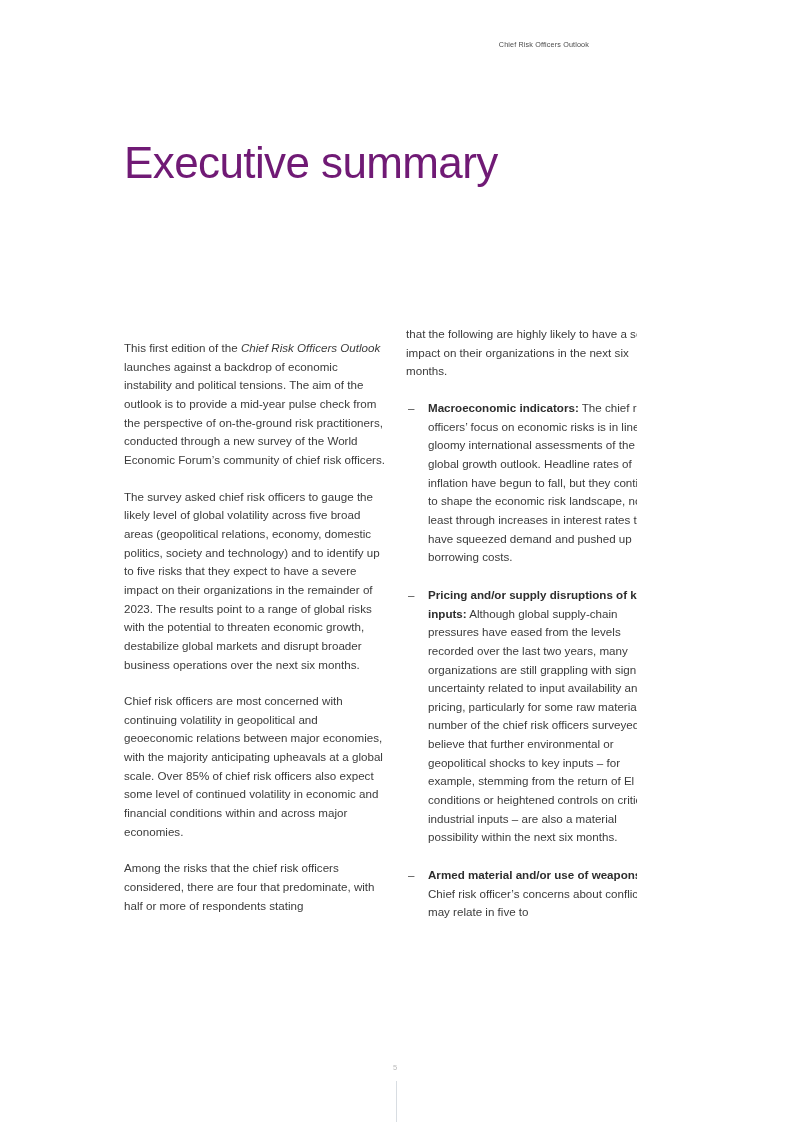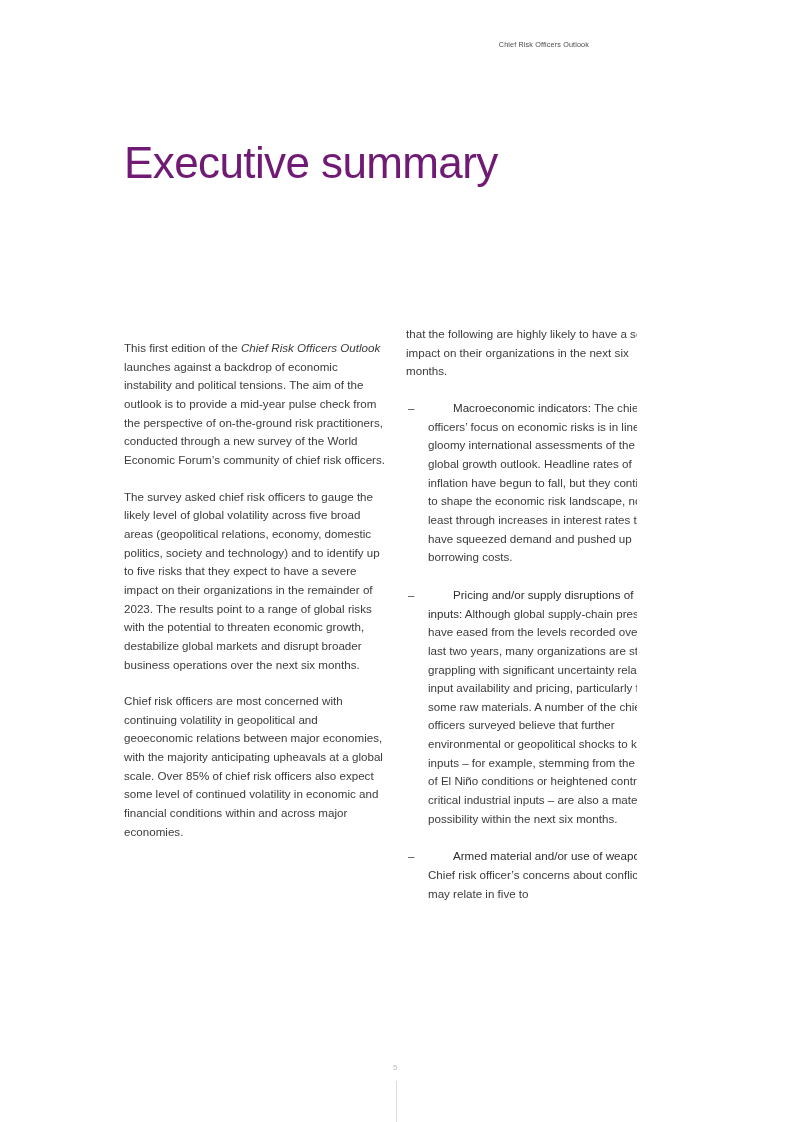--- a/index.html
+++ b/index.html
@@ -87,23 +87,22 @@
   .bullet-item:last-child { margin-bottom: 0; }
   .bullet-dash {
     position: absolute;
     left: 2px;
     top: 0;
     color: #3b3b3b;
     font-size: 11.6px;
     line-height: 18.65px;
   }
   .bullet-lead {
-    font-weight: 400;
+    font-weight: 700;
     color: #2e2e2e;
-    margin-left: 25px;
   }
 
   
   .folio {
     position: absolute;
     left: 393px;
     top: 1063px;
     font-size: 7.6px;
     color: #b9b9b9;
     letter-spacing: 0.2px;
@@ -131,20 +130,21 @@
     <div class="col left">
 
       <p class="body-para">
         <span>This first edition of the </span><span class="ital">Chief Risk Officers Outlook</span><span> launches against a backdrop of economic instability and political tensions. The aim of the outlook is to provide a mid-year pulse check from the perspective of on-the-ground risk practitioners, conducted through a new survey of the World Economic Forum’s community of chief risk officers.</span>
       </p>
 
       <p class="body-para">The survey asked chief risk officers to gauge the likely level of global volatility across five broad areas (geopolitical relations, economy, domestic politics, society and technology) and to identify up to five risks that they expect to have a severe impact on their organizations in the remainder of 2023. The results point to a range of global risks with the potential to threaten economic growth, destabilize global markets and disrupt broader business operations over the next six months.</p>
 
       <p class="body-para">Chief risk officers are most concerned with continuing volatility in geopolitical and geoeconomic relations between major economies, with the majority anticipating upheavals at a global scale. Over 85% of chief risk officers also expect some level of continued volatility in economic and financial conditions within and across major economies.</p>
 
+      <p class="body-para">Among the risks that the chief risk officers considered, there are four that predominate, with half or more of respondents stating</p>
 
     </div>
 
     <div class="col right">
 
       <p class="body-para">that the following are highly likely to have a severe impact on their organizations in the next six months.</p>
 
       <ul class="bullet-list">
 
         <li class="bullet-item">

